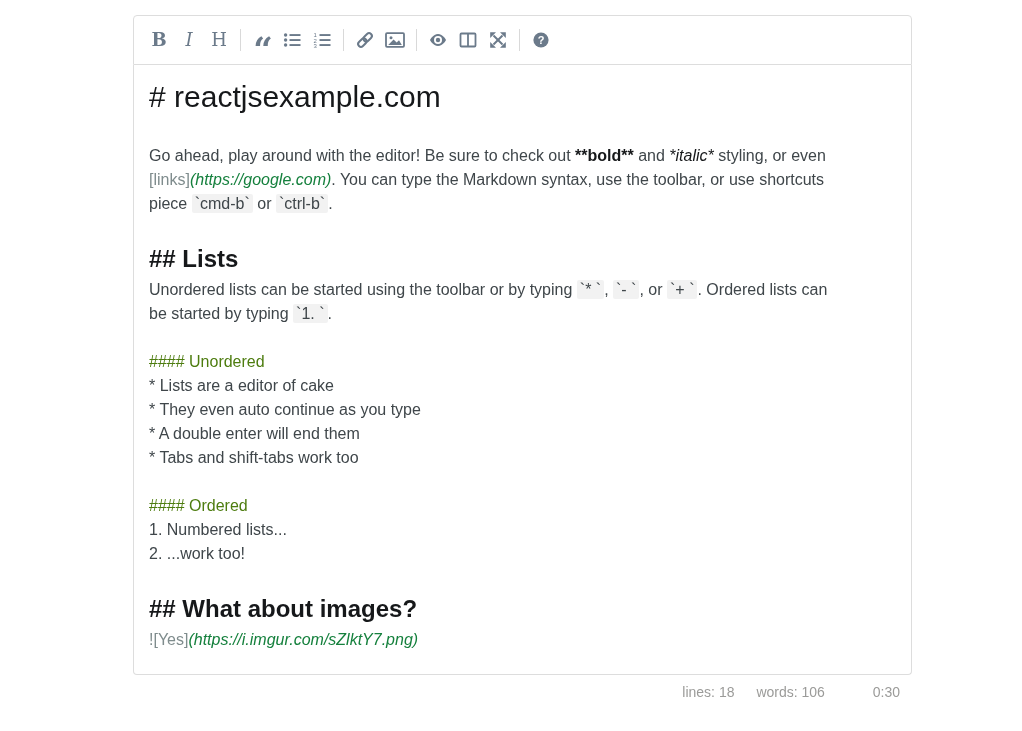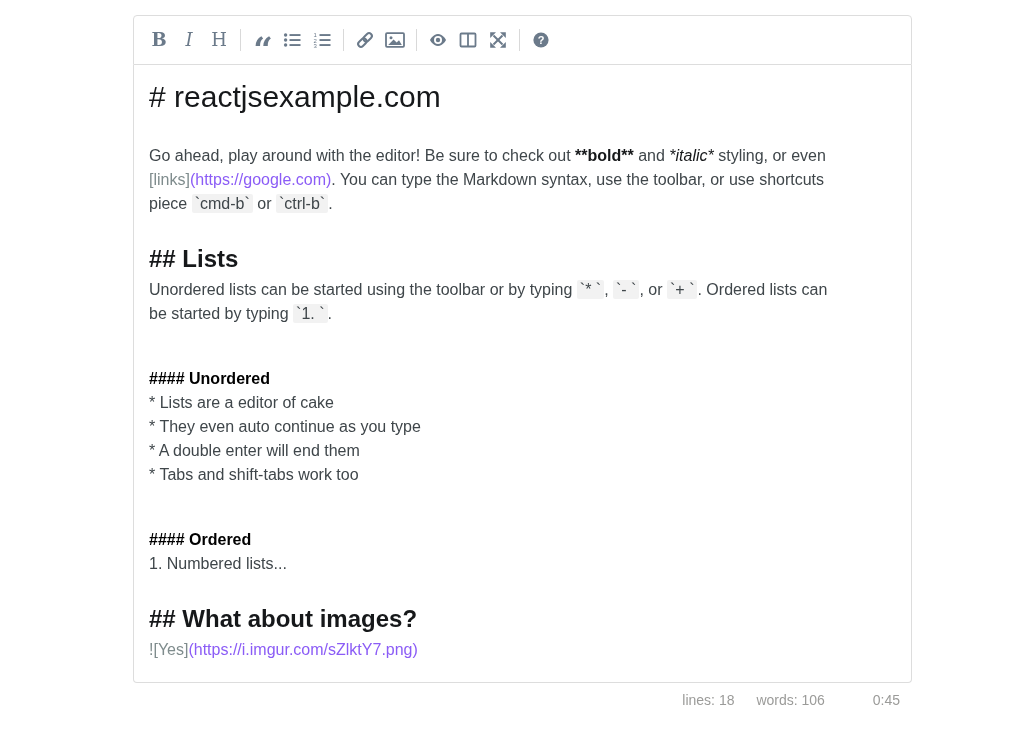--- a/index.html
+++ b/index.html
@@ -59,27 +59,27 @@
   }
   .line {
     font-size: 16px;
     line-height: 24px;
     min-height: 24px;
     color: #3f464a;
     white-space: pre-wrap;
   }
   .line.h1 { font-size: 30px; line-height: 46px; font-weight: 400; color: #16181a; }
   .line.h2 { font-size: 24px; line-height: 38px; font-weight: 700; color: #16181a; }
-  .line.h4 { font-weight: 700; color: #000000; margin-top: 17px; }
+  .line.h4 { font-weight: 400; color: #4d7c0f; }
   .seg-text {}
   .seg-bold   { font-weight: 700; color: #16181a; }
   .seg-italic { font-style: italic; color: #16181a; }
   .seg-link   { color: #7f8c8d; }
   .seg-image  { color: #7f8c8d; }
-  .seg-url    { color: #8b5cf6; }
+  .seg-url    { color: #15803d; font-style: italic; }
   .seg-code   { background: rgba(0,0,0,0.05); border-radius: 2px; padding: 1px 3px; }
   
   .statusbar {
     width: 779px;
     margin-top: 9px;
     padding-right: 12px;
     text-align: right;
     font-size: 14px;
     color: #9b9b99;
   }
@@ -194,24 +194,25 @@
       <div class="line p"><span class="seg-text">be started by typing </span><span class="seg-code">`1. `</span><span class="seg-text">.</span></div>
       <div class="line blank"></div>
       <div class="line h4"><span class="seg-text">#### Unordered</span></div>
       <div class="line p"><span class="seg-text">* Lists are a editor of cake</span></div>
       <div class="line p"><span class="seg-text">* They even auto continue as you type</span></div>
       <div class="line p"><span class="seg-text">* A double enter will end them</span></div>
       <div class="line p"><span class="seg-text">* Tabs and shift-tabs work too</span></div>
       <div class="line blank"></div>
       <div class="line h4"><span class="seg-text">#### Ordered</span></div>
       <div class="line p"><span class="seg-text">1. Numbered lists...</span></div>
+      <div class="line p"><span class="seg-text">2. ...work too!</span></div>
       <div class="line blank"></div>
       <div class="line h2"><span class="seg-text">## What about images?</span></div>
       <div class="line p"><span class="seg-image">![Yes]</span><span class="seg-url">(https://i.imgur.com/sZlktY7.png)</span></div>
     </div>
 
   <div class="statusbar">
     <span class="sb-lines">lines: 18</span>
     <span class="sb-words">words: 106</span>
-    <span class="sb-time">0:45</span>
+    <span class="sb-time">0:30</span>
   </div>
 
 </div>
 
 </body></html>

